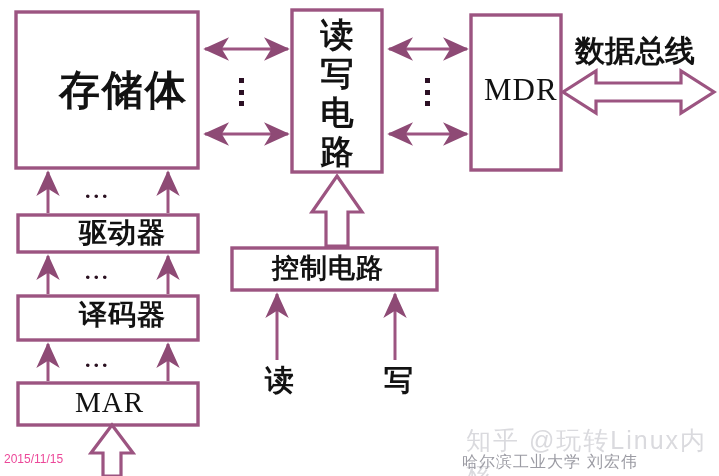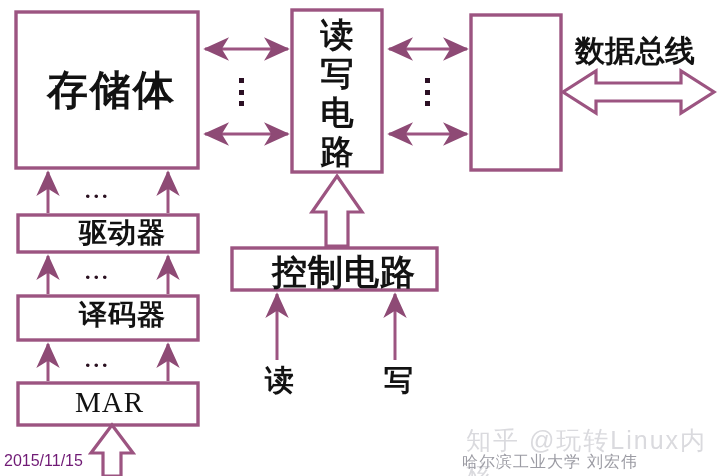--- a/index.html
+++ b/index.html
@@ -22,26 +22,26 @@
     height: 476px;
   }
   .lbl {
     position: absolute;
     color: #121212;
     white-space: nowrap;
     line-height: 1;
     font-family: "Liberation Serif", "DejaVu Serif", serif;
   }
   .cjk {
-    font-family: Liberation Serif, serif;
+    font-family: Liberation Sans, sans-serif;
     font-weight: 600;
   }
   
   #lbl-memory {
-    left: 47px; top: 70px;
+    left: 59px; top: 70px;
     font-size: 41px;
     letter-spacing: 2px;
   }
   #lbl-rw {
     left: 313px; top: 16px;
     font-size: 33px;
     width: 48px;
     white-space: normal;
     text-align: center;
     line-height: 1.18;
@@ -62,21 +62,21 @@
     font-size: 28px;
     letter-spacing: 1px;
   }
   #lbl-mar {
     left: 75px; top: 388px;
     font-size: 29px;
     letter-spacing: 1px;
   }
   #lbl-ctrl {
     left: 272px; top: 255px;
-    font-size: 35px;
+    font-size: 27px;
     letter-spacing: 1px;
   }
   
   #lbl-databus {
     left: 575px; top: 36px;
     font-size: 30px;
     letter-spacing: 0px;
   }
   #lbl-addrbus {
     left: 140px; top: 437px;
@@ -116,22 +116,22 @@
     display: block;
     width: 5px; height: 5px;
     background: #2b1024;
   }
   #vdots-1 { left: 239px; top: 78px; }
   #vdots-2 { left: 425px; top: 78px; }
   
   #datestamp {
     position: absolute;
     left: 4px; top: 452px;
-    font-size: 16px;
-    color: #701a75;
+    font-size: 12px;
+    color: #ec4899;
     font-family: "Liberation Sans", sans-serif;
   }
   #wm-zhihu {
     position: absolute;
     left: 466px; top: 424px;
     font-size: 25px;
     color: #dadade;
     letter-spacing: 2px;
     font-family: "Liberation Sans", sans-serif;
   }
@@ -225,20 +225,21 @@
     <g>
       <line x1="277" y1="360" x2="277" y2="294" stroke="#9c5481" stroke-width="3" marker-end="url(#ah)"></line>
     </g>
     <g>
       <line x1="395" y1="360" x2="395" y2="294" stroke="#9c5481" stroke-width="3" marker-end="url(#ah)"></line>
     </g>
   </svg>
 
   <div class="lbl cjk" id="lbl-memory">存储体</div>
   <div class="lbl cjk" id="lbl-rw">读写电路</div>
+  <div class="lbl" id="lbl-mdr">MDR</div>
   <div class="lbl cjk" id="lbl-driver">驱动器</div>
   <div class="lbl" id="lbl-mar">MAR</div>
   <div class="lbl cjk" id="lbl-decoder">译码器</div>
   <div class="lbl cjk" id="lbl-ctrl">控制电路</div>
 
   <div class="lbl cjk" id="lbl-databus">数据总线</div>
   <div class="lbl cjk" id="lbl-read">读</div>
   <div class="lbl cjk" id="lbl-write">写</div>
 
   <div class="hdots" id="hdots-1">...</div>

